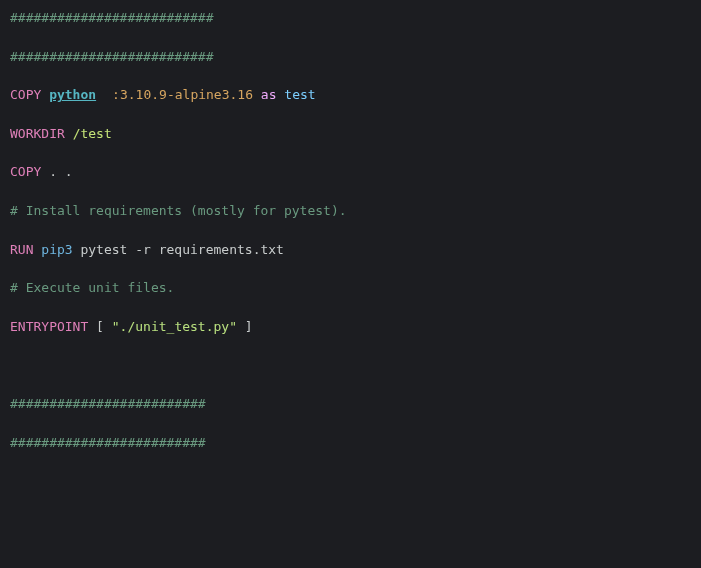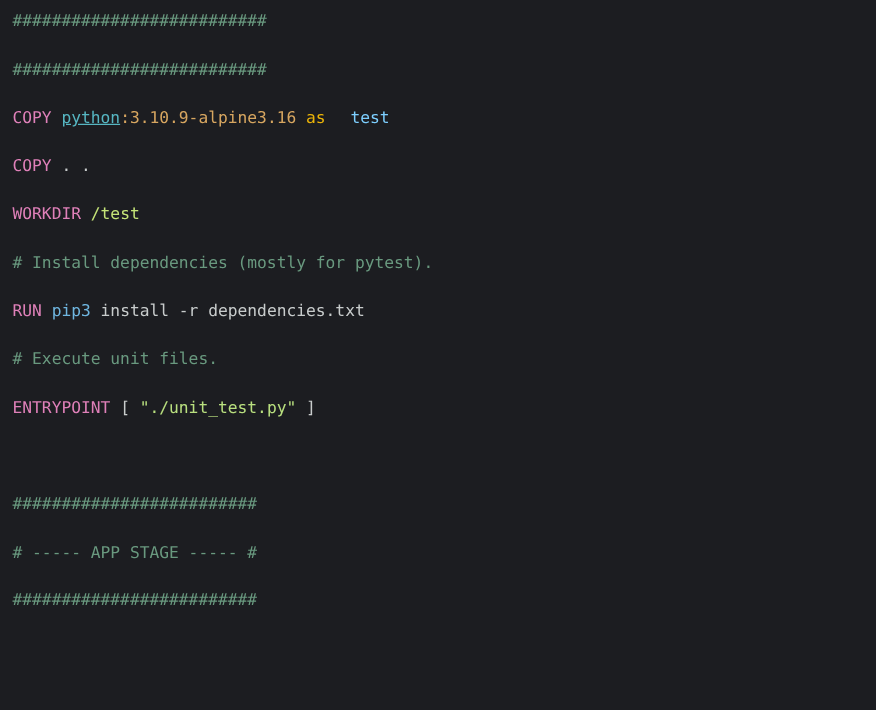--- a/index.html
+++ b/index.html
@@ -15,44 +15,43 @@
     padding: 8px 10px;
     font-family: "Consolas", "Menlo", "DejaVu Sans Mono", monospace;
     font-size: 13px;
     line-height: 19.3px;
     white-space: pre;
     color: #c8cccc;
   }
   .ln { display: block; }
   .c1 { color: #69997f; }              
   .kw { color: #df80b9; }              
-  .imgname { color: #56b6c2; text-decoration: underline; } 
-  .tag { color: #d7a660; }             
-  .as { color: #eab308; margin-top: 20px; }              
-  .stg { color: #7dcfff; margin-left: 12px; }             
+  .imgname { color: #56b6c2; text-decoration: underline; font-weight: bold; } 
+  .tag { color: #d7a660; margin-left: 16px; }             
+  .as { color: #f0abfc; margin-top: 20px; }              
+  .stg { color: #7dcfff; }             
   .path    { color: #c5e478; }
   .cmd     { color: #6fb6e0; }         
   .str     { color: #b9e07f; }         
   .brk     { color: #c8cccc; }
 </style>
 </head>
 <body>
 
 <pre class="code"><span class="ln"><span class="c1">##########################</span></span>
 <span class="ln"><span class="c1">##########################</span></span>
 <span class="ln"><span class="kw">COPY</span> <span class="imgname">python</span><span class="tag">:3.10.9-alpine3.16</span> <span class="as">as</span> <span class="stg">test</span></span>
+<span class="ln"><span class="kw">WORKDIR</span> <span class="path">/test</span></span>
 <span class="ln"><span class="kw">COPY</span> <span>. .</span></span>
-<span class="ln"><span class="kw">WORKDIR</span> <span class="path">/test</span></span>
-<span class="ln"><span class="c1"># Install dependencies (mostly for pytest).</span></span>
-<span class="ln"><span class="kw">RUN</span> <span class="cmd">pip3</span> <span>install -r dependencies.txt</span></span>
+<span class="ln"><span class="c1"># Install requirements (mostly for pytest).</span></span>
+<span class="ln"><span class="kw">RUN</span> <span class="cmd">pip3</span> <span>pytest -r requirements.txt</span></span>
 <span class="ln"><span class="c1"># Execute unit files.</span></span>
 <span class="ln"><span class="kw">ENTRYPOINT</span> <span class="brk">[ </span><span class="str">"./unit_test.py"</span><span class="brk"> ]</span></span>
 <span class="ln"> </span>
 <span class="ln"><span class="c1">#########################</span></span>
-<span class="ln"><span class="c1"># ----- APP STAGE ----- #</span></span>
 <span class="ln"><span class="c1">#########################</span></span>
 
 
 
 
 
 
 
 
 

